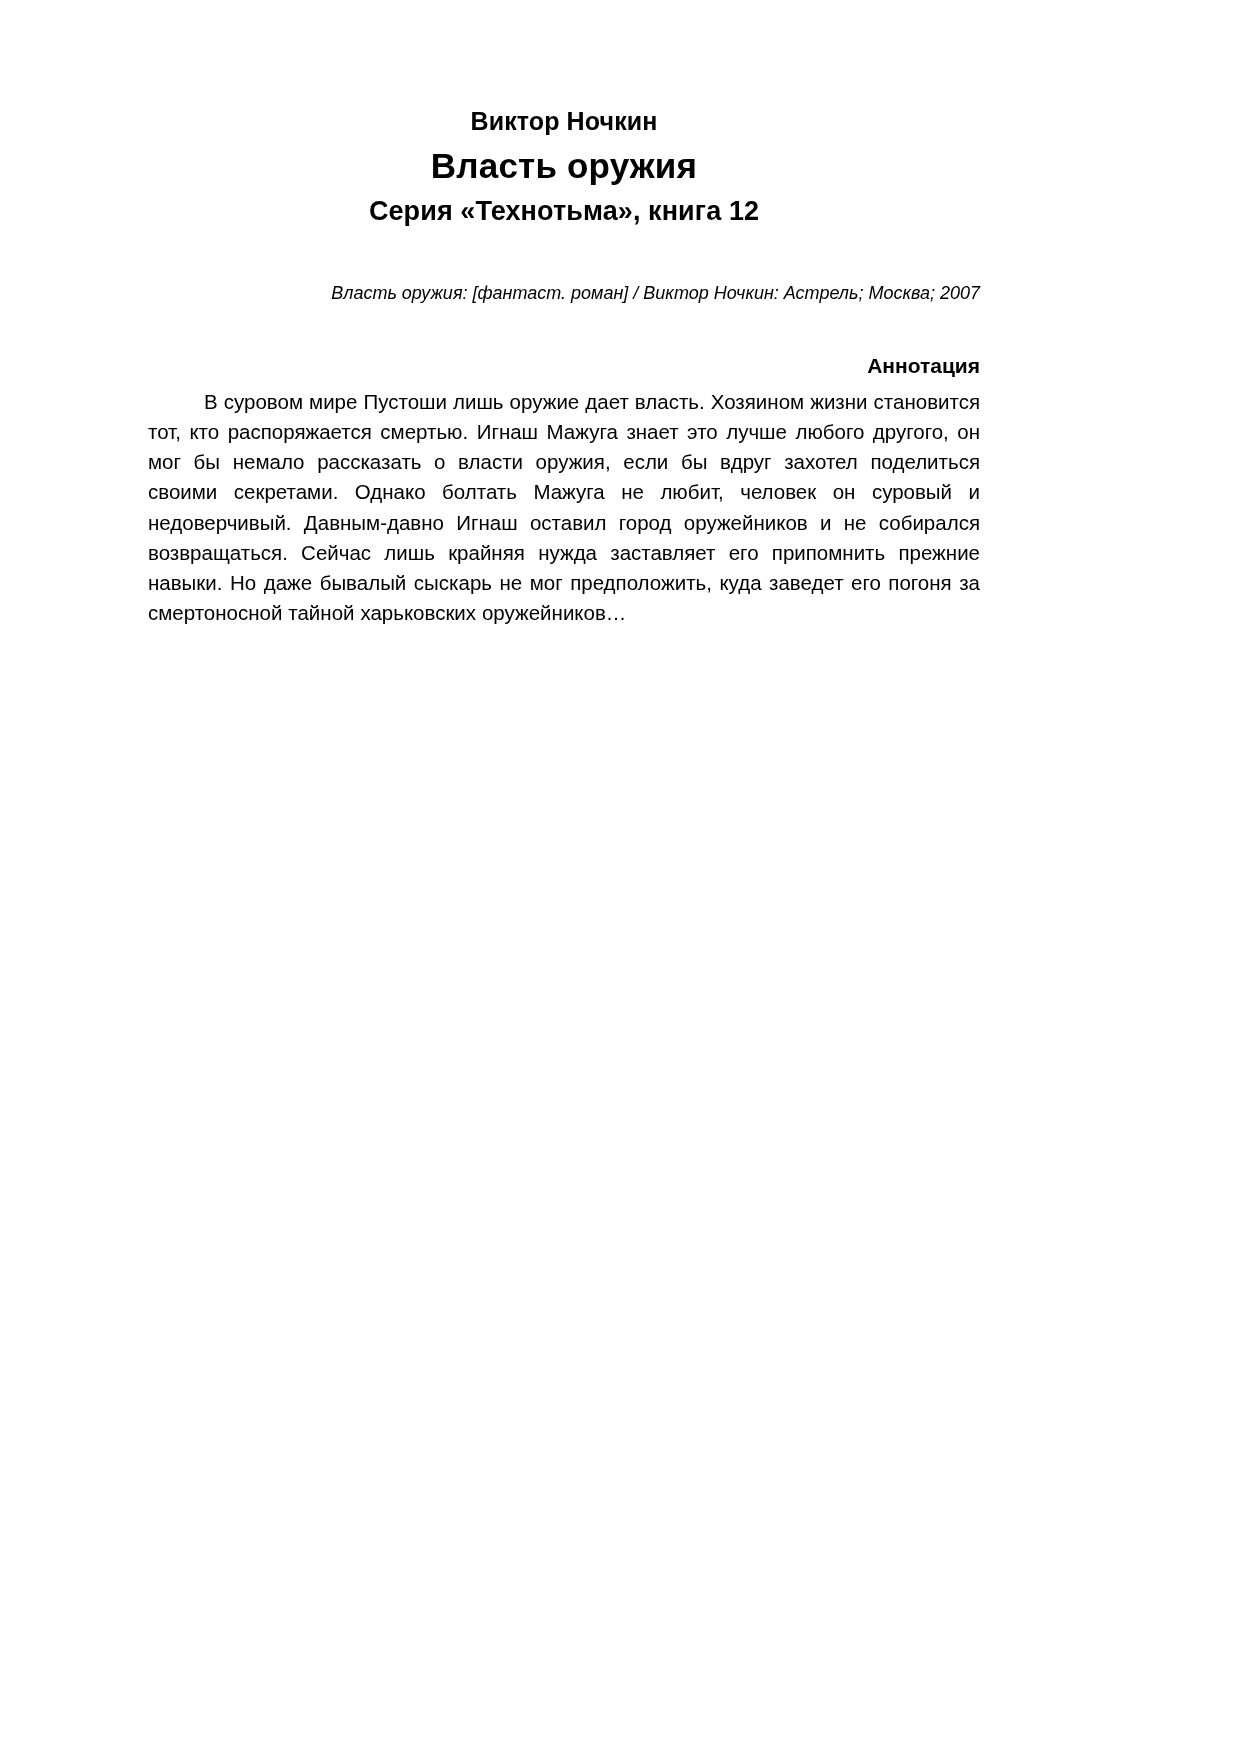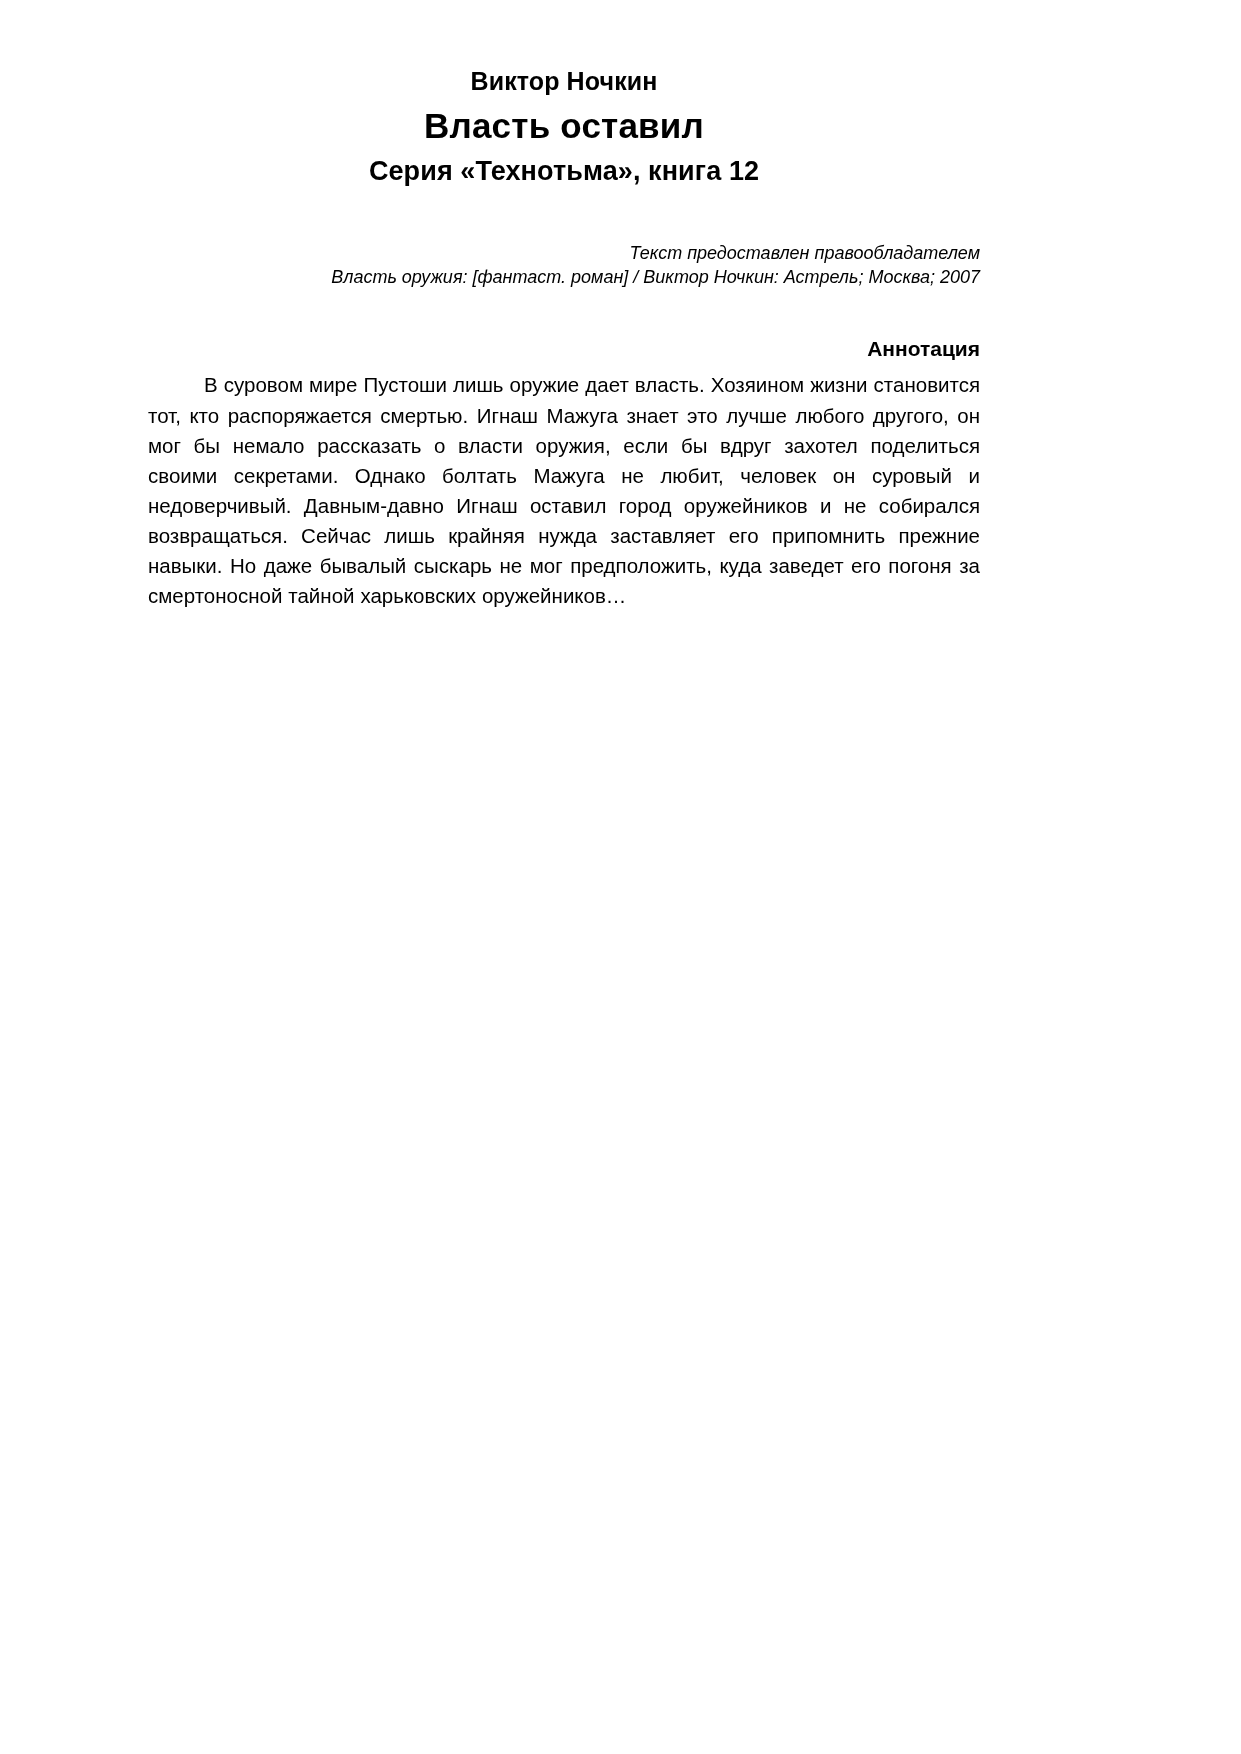--- a/index.html
+++ b/index.html
@@ -23,21 +23,21 @@
   
   .content {
     position: absolute;
     left: 148px;
     top: 0;
     width: 832px;
   }
 
   
   .title-block {
-    margin-top: 66px;
+    margin-top: 106px;
     text-align: center;
   }
   .author {
     font-size: 25px;
     font-weight: bold;
     letter-spacing: 0.1px;
     line-height: 1.25;
     margin: 0;
   }
   .book-title {
@@ -87,26 +87,25 @@
   }
 </style>
 </head>
 <body>
 
 <div class="page">
   <div class="content">
 
     <div class="title-block">
       <p class="author">Виктор  Ночкин</p>
-      <h1 class="book-title">Власть оставил</h1>
+      <h1 class="book-title">Власть оружия</h1>
       <p class="series">Серия «Технотьма», книга 12</p>
     </div>
 
     <div class="meta-block">
-      <p class="meta-line">Текст предоставлен правообладателем</p>
       <p class="meta-line">Власть оружия: [фантаст. роман] / Виктор Ночкин: Астрель; Москва; 2007</p>
     </div>
 
     <h2 class="annotation-heading">Аннотация</h2>
     <p class="annotation-body">В суровом мире Пустоши лишь оружие дает власть. Хозяином жизни становится тот, кто распоряжается смертью. Игнаш Мажуга знает это лучше любого другого, он мог бы немало рассказать о власти оружия, если бы вдруг захотел поделиться своими секретами. Однако болтать Мажуга не любит, человек он суровый и недоверчивый. Давным-давно Игнаш оставил город оружейников и не собирался возвращаться. Сейчас лишь крайняя нужда заставляет его припомнить прежние навыки. Но даже бывалый сыскарь не мог предположить, куда заведет его погоня за смертоносной тайной харьковских оружейников…</p>
 
   </div>
 </div>
 
 </body></html>

